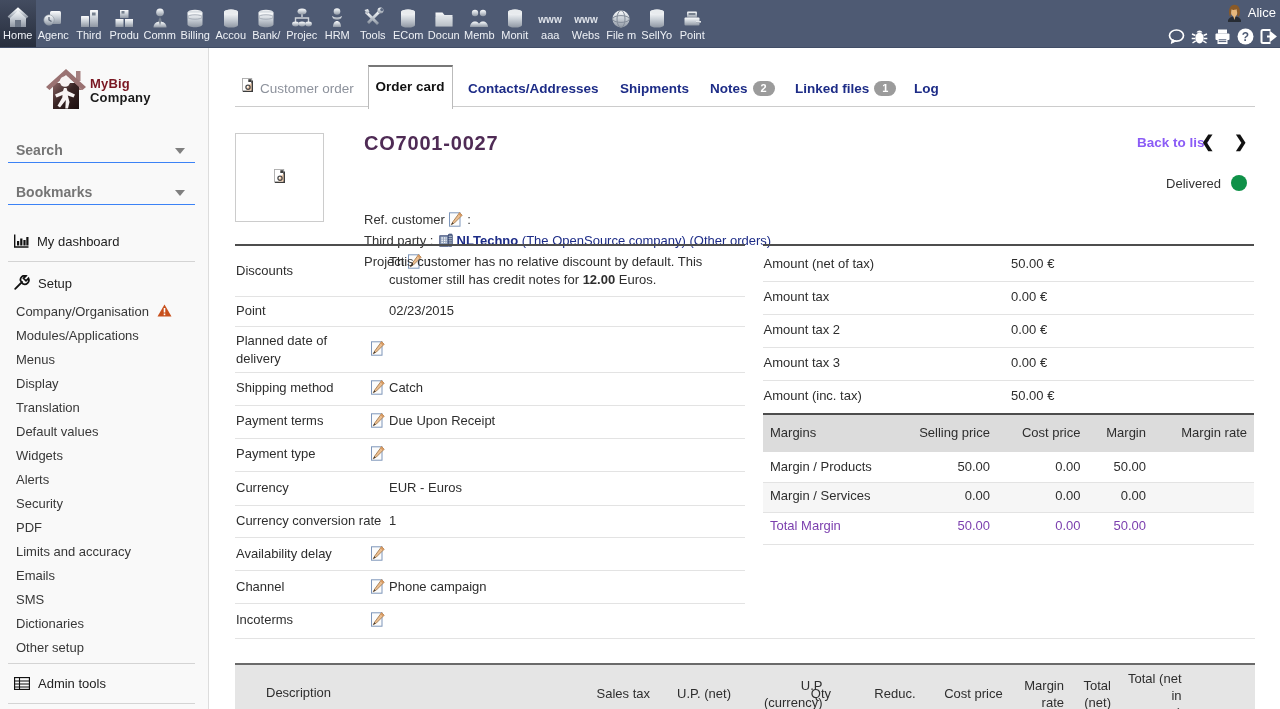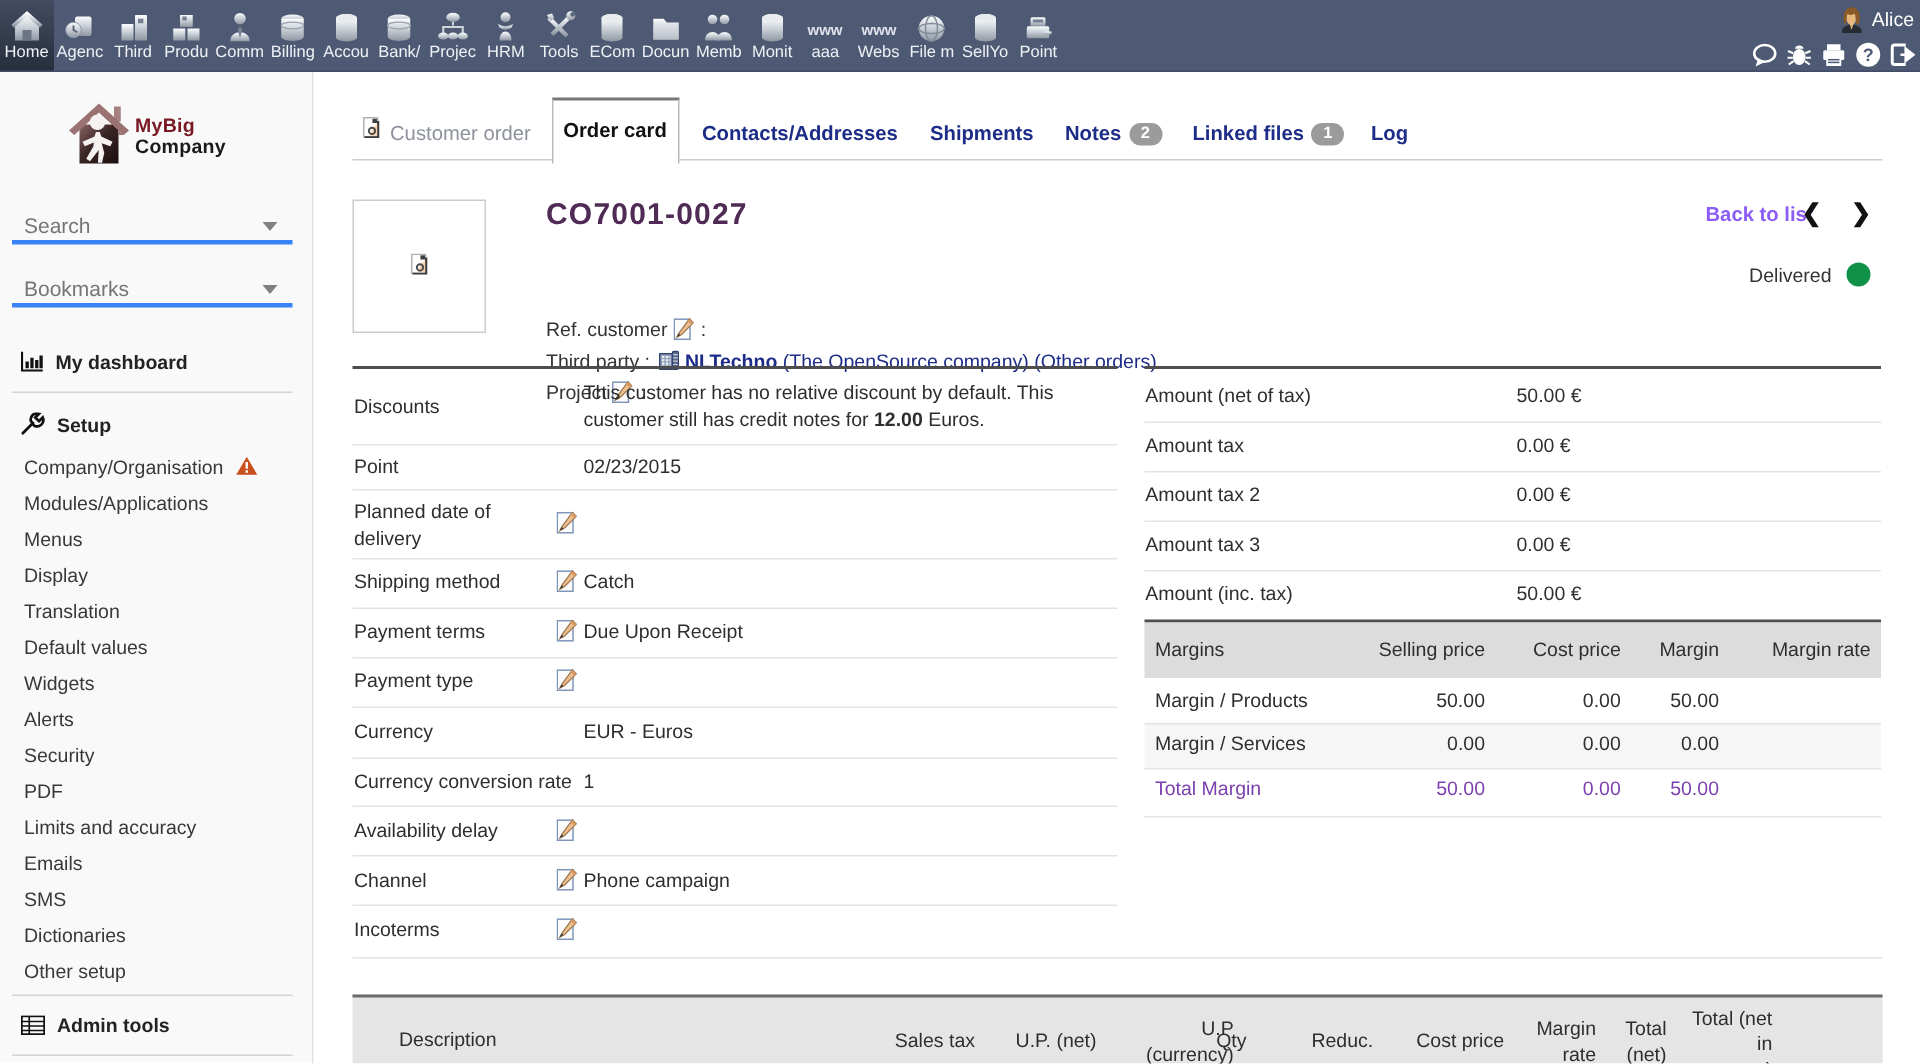--- a/index.html
+++ b/index.html
@@ -16,24 +16,24 @@
 
 #tlogin { position:absolute; right:4px; top:4px; height:18px; color:#fff; font-size:13px; }
 #tlogin span { vertical-align:top; line-height:18px; }
 #ticons { position:absolute; right:3px; top:28px; display:flex; gap:6px; }
 
 #sidebar { position:absolute; left:0; top:48px; width:209px; height:661px;
   background:#f9f9f9; border-right:1px solid #ddd; }
 #logo { position:absolute; left:45px; top:19px; }
 #logotxt { position:absolute; left:90px; top:29px; font-size:13px; font-weight:bold; line-height:14px; color:#1a1a1a; letter-spacing:0.2px;}
 #logotxt .red { color:#791722; }
-.sselect { position:absolute; left:8px; width:187px; height:28px; border-bottom:3px solid #3b82f6; }
+.sselect { position:absolute; left:8px; width:187px; height:28px; border-bottom:1px solid #3b82f6;font-weight:bold; }
 .sselect .stx { position:absolute; left:8px; top:7px; font-size:14px; color:#757575; }
 .sselect .car { position:absolute; right:10px; top:13px; width:0; height:0; border-left:5px solid transparent; border-right:5px solid transparent; border-top:6px solid #808080; }
-.stitle { position:absolute; left:14px; font-size:13px; font-weight:bold; color:#222; }
+.stitle { position:absolute; left:14px; font-size:13px; font-weight:normal; color:#222; }
 .stitle svg { vertical-align:-2px; margin-right:8px; }
 .ssep { position:absolute; left:8px; width:187px; border-top:1px solid #d4d4d4; }
 #smenu { position:absolute; left:16px; top:252px; font-size:13px; color:#383838; line-height:24px; list-style:none; }
 
 #main { position:absolute; left:209px; top:48px; width:1071px; height:661px; background:#fff; }
 .abs { position:absolute; }
 .tabline { position:absolute; left:26px; top:58px; width:1020px; border-top:1px solid #ccc; }
 .tablink { position:absolute; top:32px; font-size:13.5px; font-weight:bold; color:#1d2c87; white-space:nowrap; }
 .tabgray { position:absolute; top:32px; font-size:13.5px; color:#8d929c; white-space:nowrap; }
 #activetab { position:absolute; left:158.5px; top:17px; width:85px; height:44px; background:#fff;

